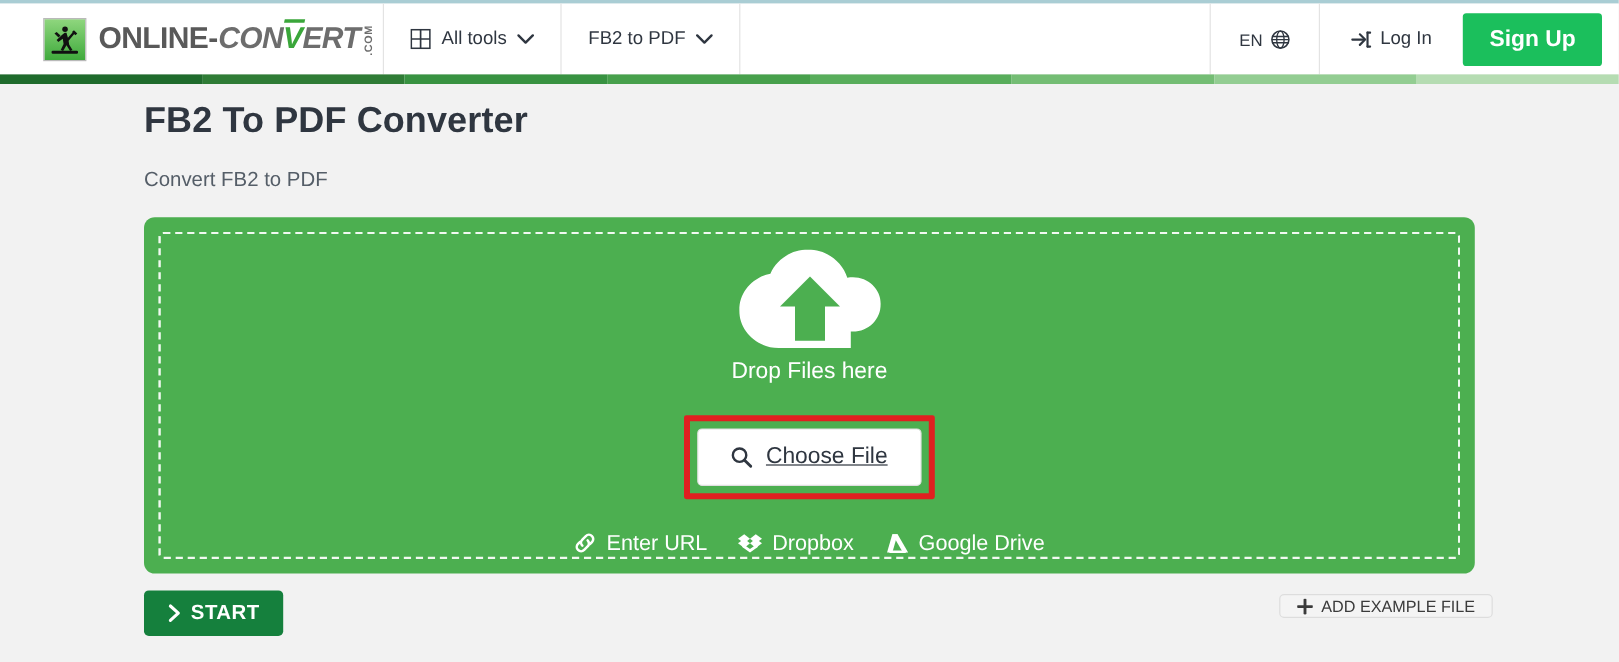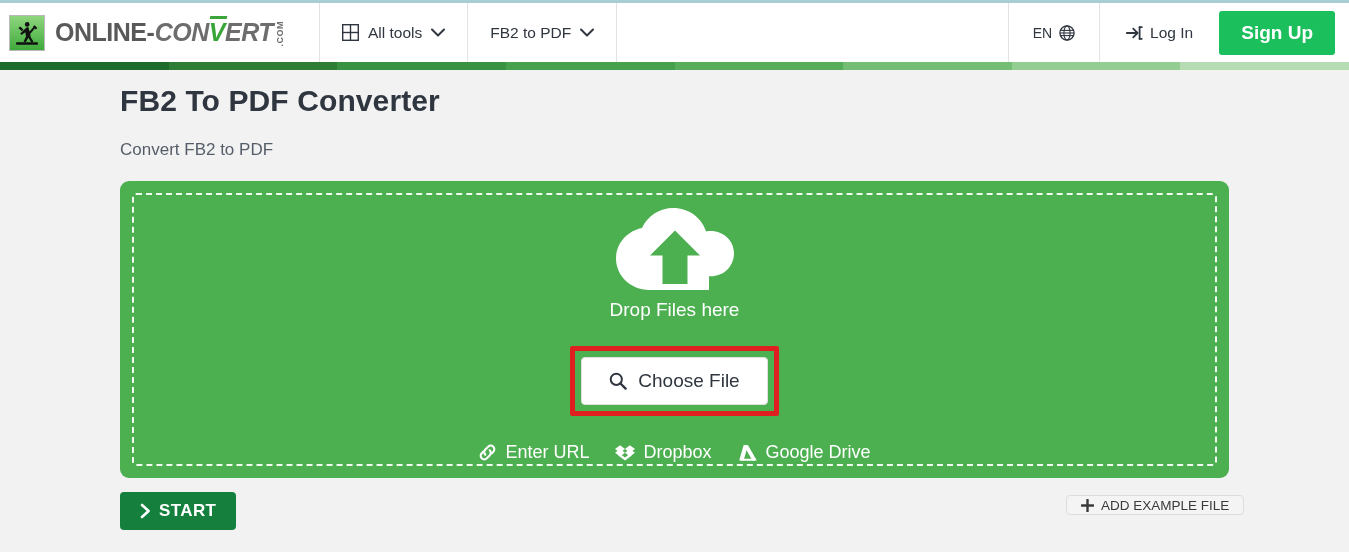--- a/index.html
+++ b/index.html
@@ -32,21 +32,21 @@
     height: 59px;
     background: #ffffff;
     display: flex;
     align-items: stretch;
   }
 
   #brand {
     width: 320px;
     display: flex;
     align-items: center;
-    padding-left: 9px;
+    padding-left: 36px;
     box-sizing: border-box;
     border-right: 1px solid #e3e3e3;
   }
   #brand-mark {
     width: 34px; height: 34px;
     border: 1px solid #b9b9b9;
     background: linear-gradient(180deg,#8fd67e 0%, #3faa3c 100%);
     display: flex; align-items: center; justify-content: center;
     flex: none;
   }
@@ -223,20 +223,21 @@
     border-radius: 4px;
     padding: 12px 27px;
     font-size: 19px;
     color: #2f3640;
     display: flex;
     align-items: center;
     gap: 11px;
     cursor: pointer;
     font-family: "Liberation Sans", sans-serif;
     white-space: nowrap;
+    text-decoration: underline;
   }
 
   #source-links {
     margin-top: 26px;
     display: flex;
     align-items: center;
     gap: 26px;
   }
   .source-link {
     display: flex;

